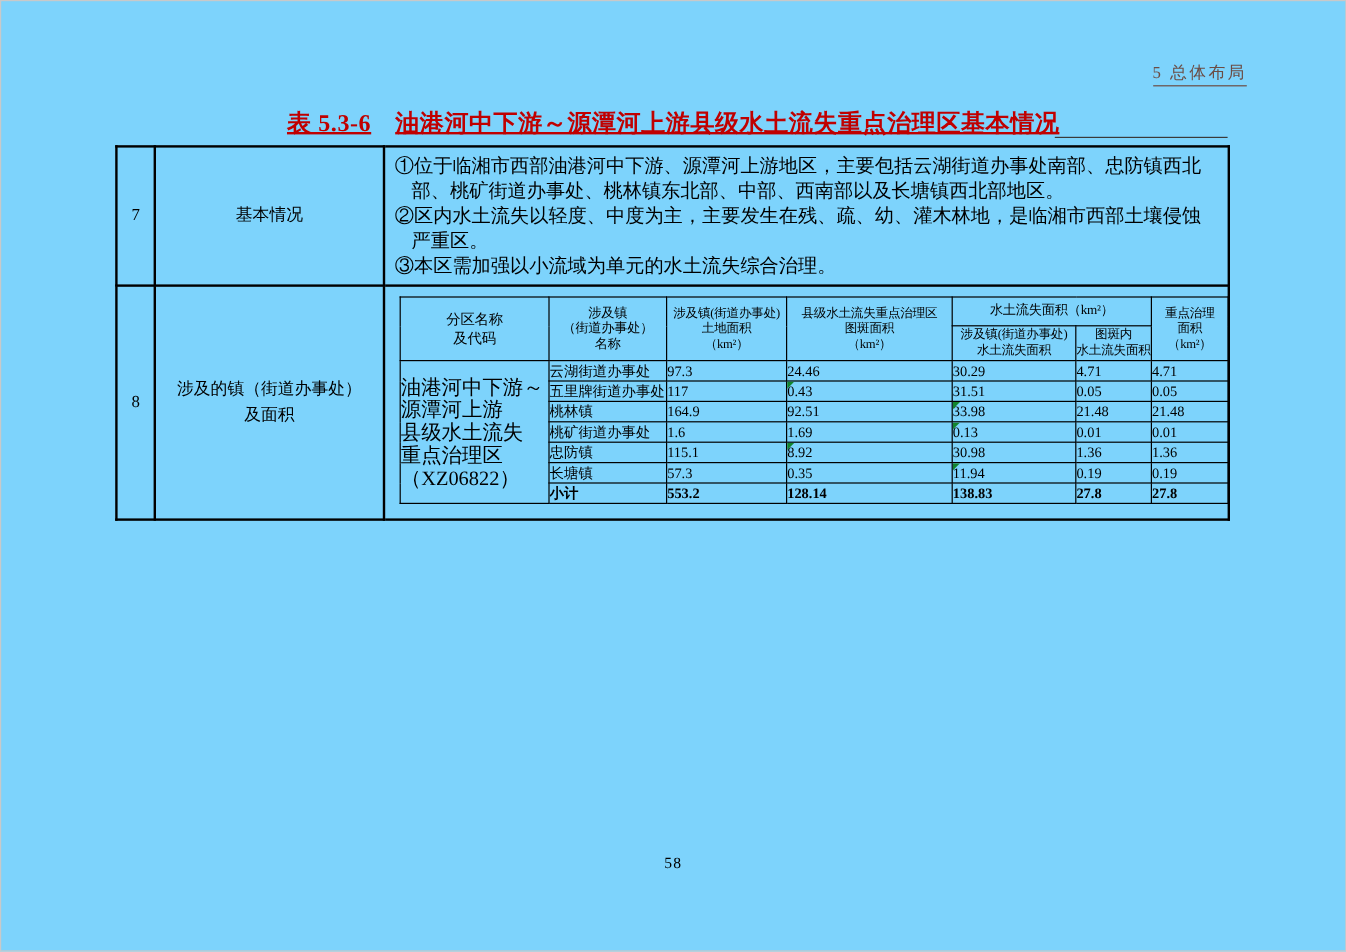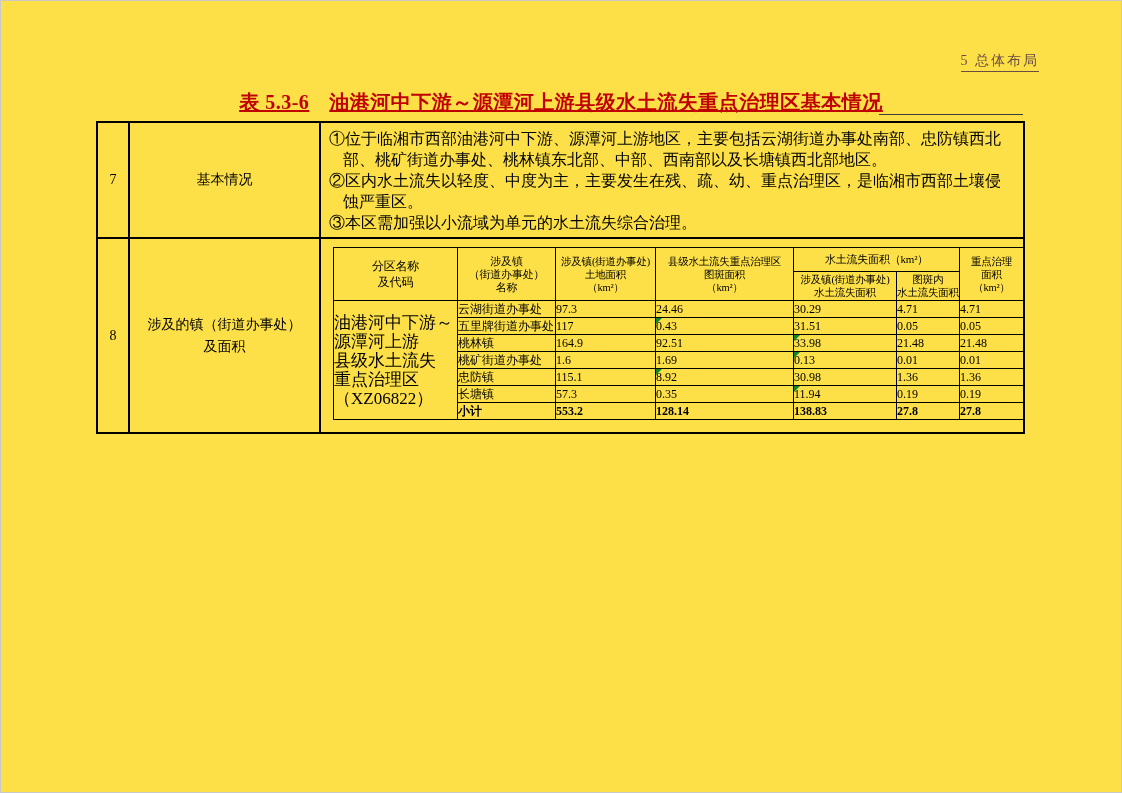--- a/index.html
+++ b/index.html
@@ -3,21 +3,21 @@
 <meta charset="utf-8">
 <style>
   * { margin:0; padding:0; box-sizing:border-box; }
   html,body { width:1122px; height:793px; }
   body {
     font-family: "Liberation Serif", "DejaVu Serif", serif;
     background:#ffffff; color:#000; position:relative; overflow:hidden;
   }
   .page {
     position:absolute; left:0; top:0; width:1122px; height:793px;
-    background:#fde047; border:1px solid #c9c9c9;
+    background:#7dd3fc; border:1px solid #c9c9c9;
   }
 
   
   .sec-header {
     position:absolute; top:51px; right:82px;
     font-size:14px; letter-spacing:2px;
     color:#6b4c44; border-bottom:1px solid #6b4c44; padding-bottom:1px;
   }
 
   
@@ -93,21 +93,21 @@
         <col style="width:32px">
         <col style="width:191px">
         <col style="width:704px">
       </colgroup>
     <tbody>
         <tr style="height:92px">
       <td class="idx">7</td>
       <td class="lbl">基本情况</td>
       <td class="content">
         <div class="pt">①位于临湘市西部油港河中下游、源潭河上游地区，主要包括云湖街道办事处南部、忠防镇西北部、桃矿街道办事处、桃林镇东北部、中部、西南部以及长塘镇西北部地区。</div>
-        <div class="pt">②区内水土流失以轻度、中度为主，主要发生在残、疏、幼、重点治理区，是临湘市西部土壤侵蚀严重区。</div>
+        <div class="pt">②区内水土流失以轻度、中度为主，主要发生在残、疏、幼、灌木林地，是临湘市西部土壤侵蚀严重区。</div>
         <div class="pt">③本区需加强以小流域为单元的水土流失综合治理。</div>
       </td>
     </tr>
     <tr style="height:195px">
       <td class="idx">8</td>
       <td class="lbl">涉及的镇（街道办事处）
 及面积</td>
       <td class="content" style="padding:0">
 
         <table class="detail">
@@ -207,13 +207,14 @@
             <td>27.8</td>
           </tr>
         </tbody>
             </table>
 
       </td>
     </tr>
   </tbody>
     </table>
 
+  <div class="page-num">58</div>
 </div>
 
 </body></html>

